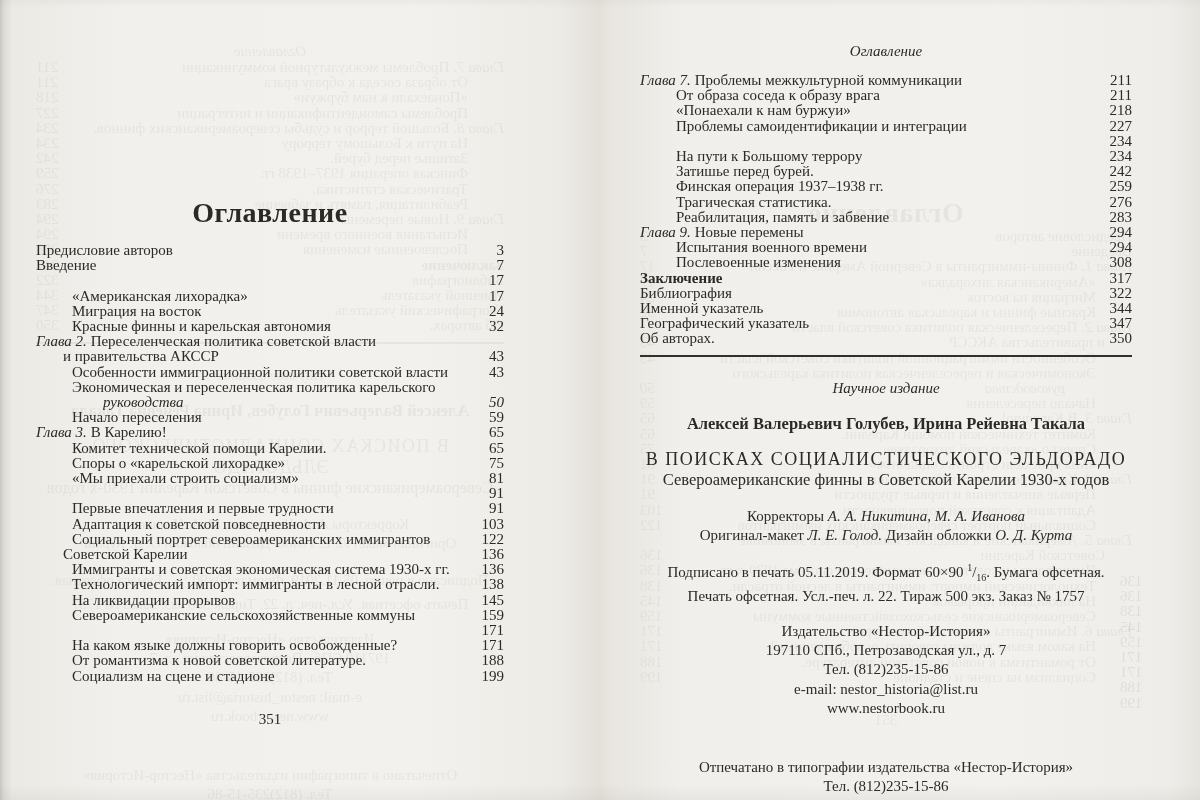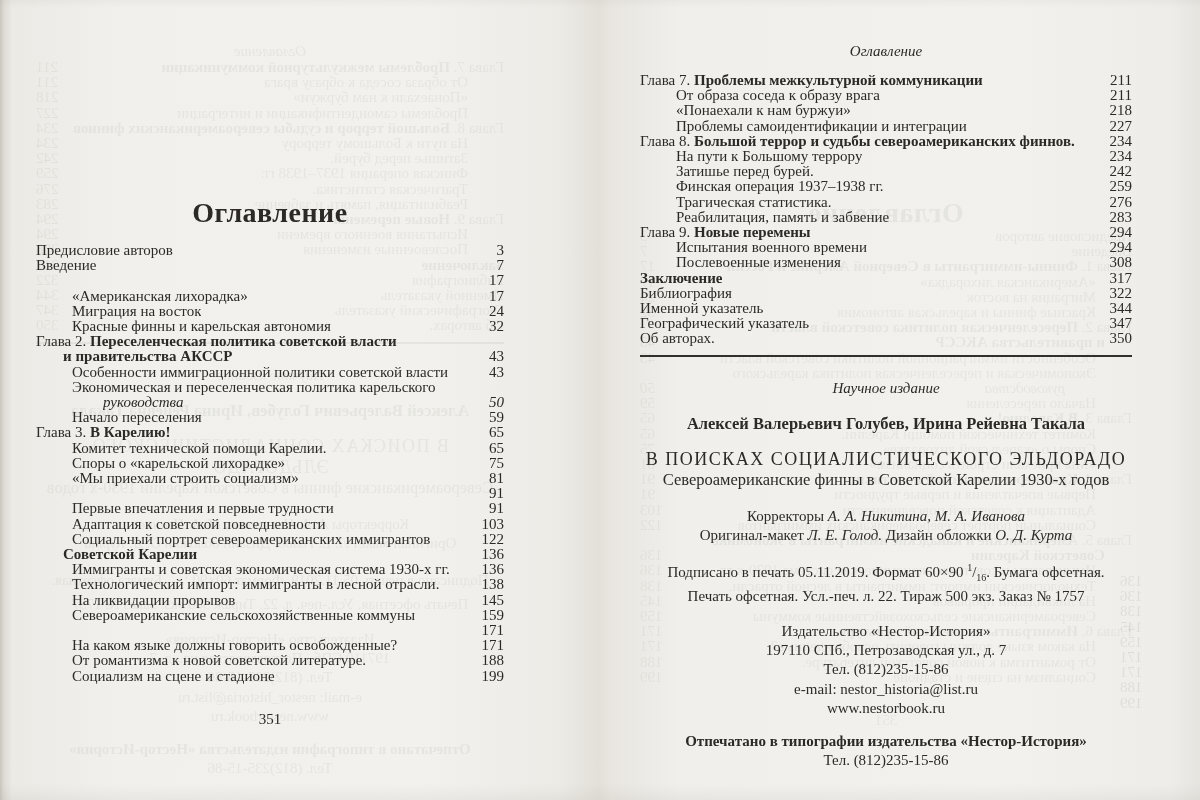--- a/index.html
+++ b/index.html
@@ -37,24 +37,24 @@
   h1.toc-title{margin:197px 0 0;font-size:28px;line-height:32px;text-align:center;
       font-weight:bold;letter-spacing:.5px;}
   .running-header{margin-top:42px;text-align:center;font-style:italic;
       font-size:15px;line-height:18px;}
 
   .toc{font-size:15px;line-height:15.2px;}
   #toc-left{margin-top:14px;}
   #toc-right{margin-top:13px;}
   .toc-line{display:flex;align-items:baseline;white-space:nowrap;overflow:hidden;}
   .toc-line .t{flex:0 1 auto;overflow:hidden;}
-  .pref{font-weight:normal;}
-  .s-chapter .main{font-weight:bold;text-align:center;}
+  .pref{font-style:italic;font-weight:normal;}
+  .s-chapter .main{font-weight:normal;text-align:center;}
   .s-chapter-cont{padding-left:27px;}
-  .s-chapter-cont .main{font-weight:bold;}
+  .s-chapter-cont .main{font-weight:normal;}
   .s-section{padding-left:36px;}
   .s-section-cont{padding-left:67px;font-style:italic;}
   .s-bold .main{font-weight:bold;}
   .leader{flex:1 1 auto;min-width:8px;margin:0 2px 0 5px;
       background-image:radial-gradient(circle at 1.2px 1.4px, currentColor 1.02px, rgba(0,0,0,0) 1.45px);
       background-size:6.9px 3px;background-repeat:repeat-x;
       background-position:right 1px bottom 3px;}
   .pg{flex:0 0 auto;}
 
   .folio{margin-top:26px;text-align:center;font-size:15px;line-height:18px;}
@@ -62,21 +62,21 @@
   .rule{margin-top:8px;border:none;border-top:2px solid #33302b;height:0;}
   .colophon{text-align:center;}
   .c{font-size:15px;line-height:19px;}
   .c-edition{margin-top:22px;font-style:italic;line-height:18px;}
   .c-authors{margin-top:17px;font-weight:bold;font-size:16.5px;line-height:20px;}
   .c-title{margin-top:15px;font-size:18px;letter-spacing:1.5px;line-height:21px;}
   .c-subtitle{font-size:16.5px;line-height:20px;}
   .c-correctors{margin-top:17px;}
   .c-print1{margin-top:13px;}
   .c-publisher{margin-top:16px;line-height:19.3px;}
-  .c-printed{margin-top:14px;line-height:19.3px;font-weight:bold;}
+  .c-printed{margin-top:40px;line-height:19.3px;}
   .c sup{font-size:10px;}
   .c sub{font-size:10px;}
 </style>
 </head>
 <body>
 
 <div class="spread">
 
   <div class="page" id="page-left">
     <div class="ghost" id="ghost-left">
@@ -517,21 +517,20 @@
             <span class="t"><span class="main">«Понаехали к нам буржуи»</span></span>
             <span class="leader"></span>
             <span class="pg">218</span>
           </div>
           <div class="toc-line s-section">
             <span class="t"><span class="main">Проблемы самоидентификации и интеграции</span></span>
             <span class="leader"></span>
             <span class="pg">227</span>
           </div>
           <div class="toc-line s-chapter">
-            <span class="t"><span class="pref">Глава 8. </span><span class="main">Большой террор и судьбы североамериканских финнов.</span></span>
             <span class="leader"></span>
             <span class="pg">234</span>
           </div>
           <div class="toc-line s-section">
             <span class="t"><span class="main">На пути к Большому террору</span></span>
             <span class="leader"></span>
             <span class="pg">234</span>
           </div>
           <div class="toc-line s-section">
             <span class="t"><span class="main">Затишье перед бурей.</span></span>

